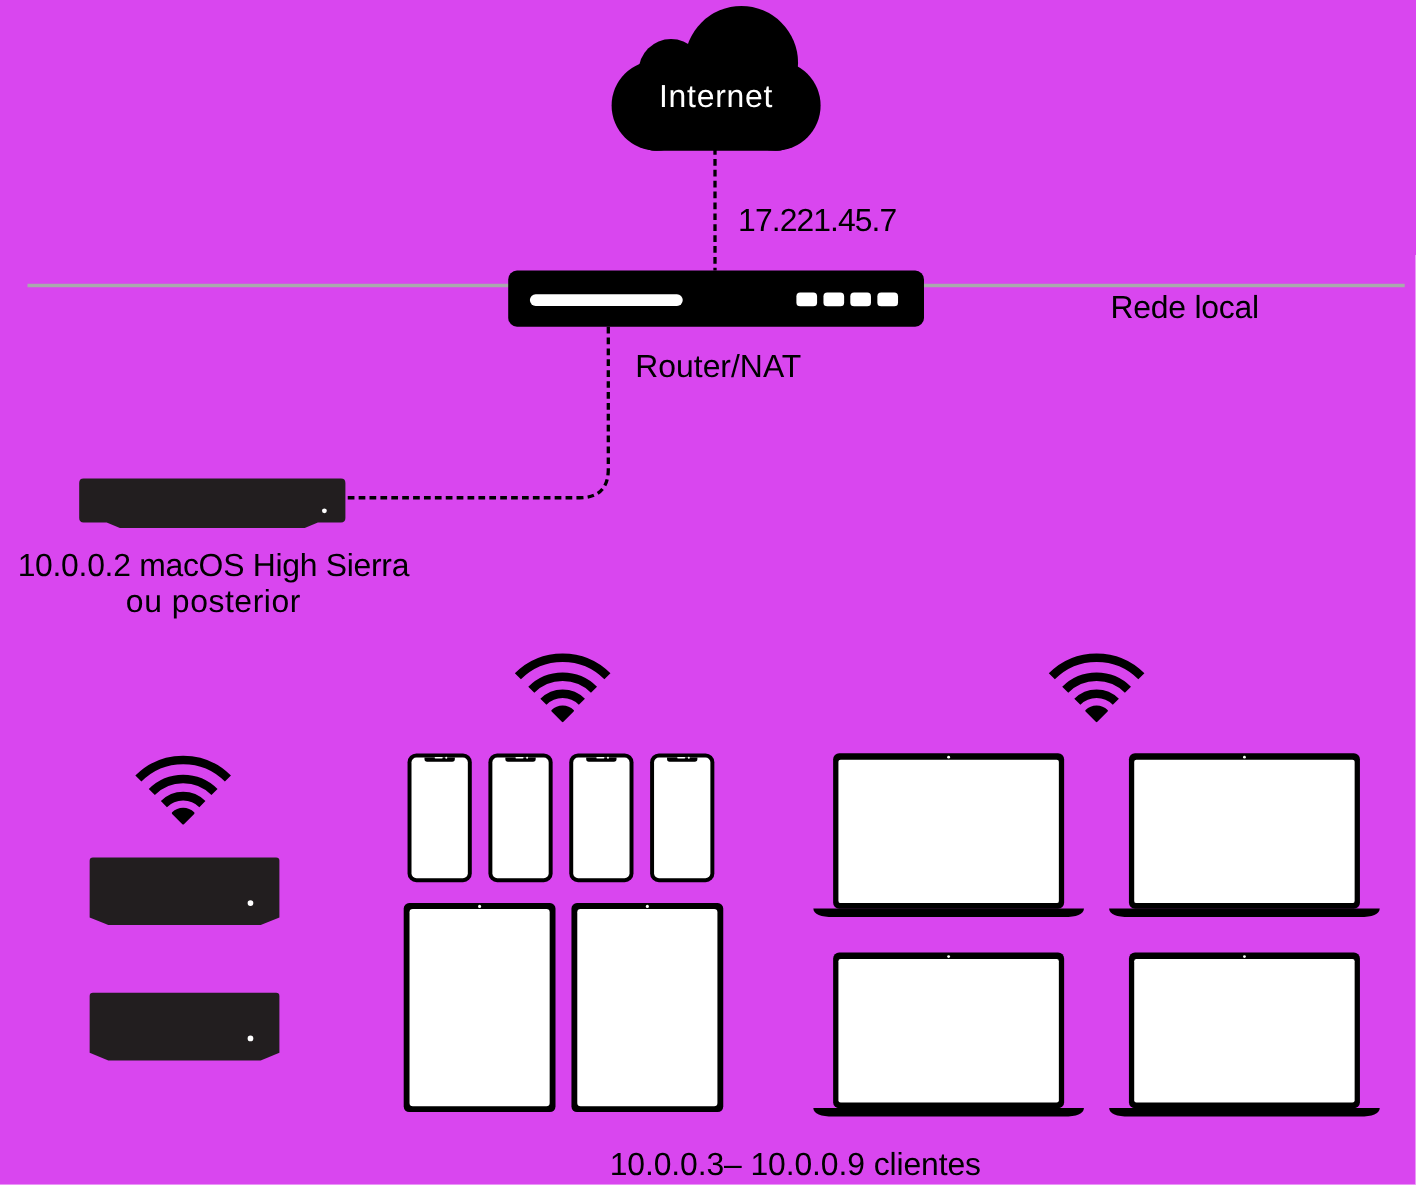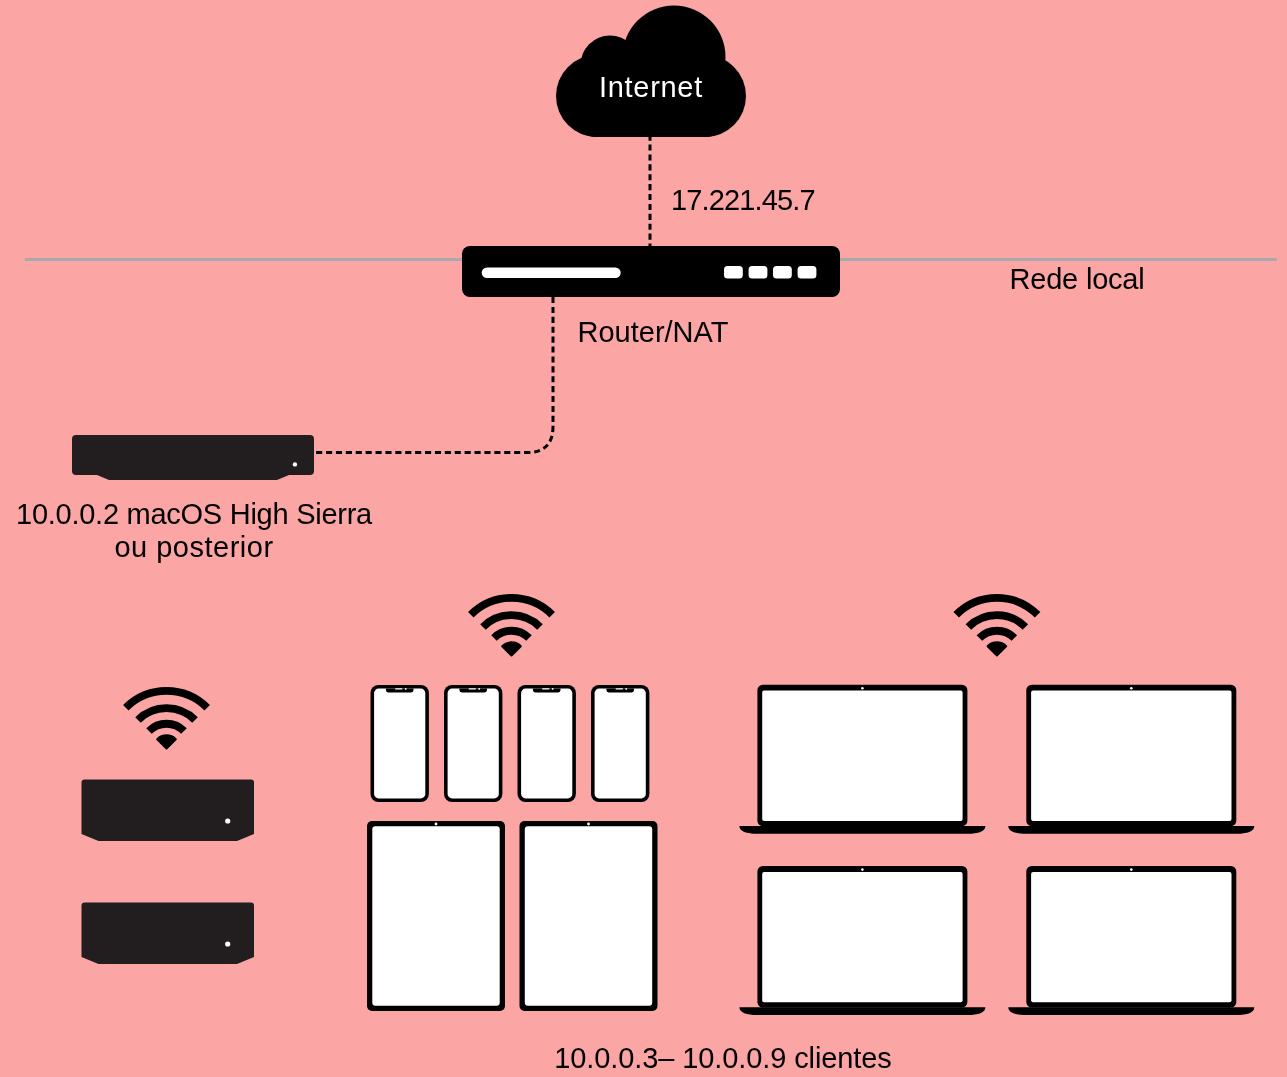--- a/index.html
+++ b/index.html
@@ -1,16 +1,16 @@
 <!DOCTYPE html>
 <html><head>
 <meta charset="utf-8">
 <style>
 html,body{margin:0;padding:0;background:#fff;}
-#c{position:relative;width:1287px;height:1077px;background:#fca5a5;overflow:hidden;}
+#c{position:relative;width:1287px;height:1077px;background:#d946ef;overflow:hidden;}
 svg{position:absolute;left:0;top:0;}
 text{font-family:"Liberation Sans",sans-serif;font-size:29px;fill:#000;}
 </style>
 </head>
 <body>
 <div id="c">
 <svg width="1287" height="1077" viewBox="0 0 1287 1077">
 <defs>
 <g id="iphone">
  <rect width="58.4" height="117" rx="8" fill="#000"></rect>

